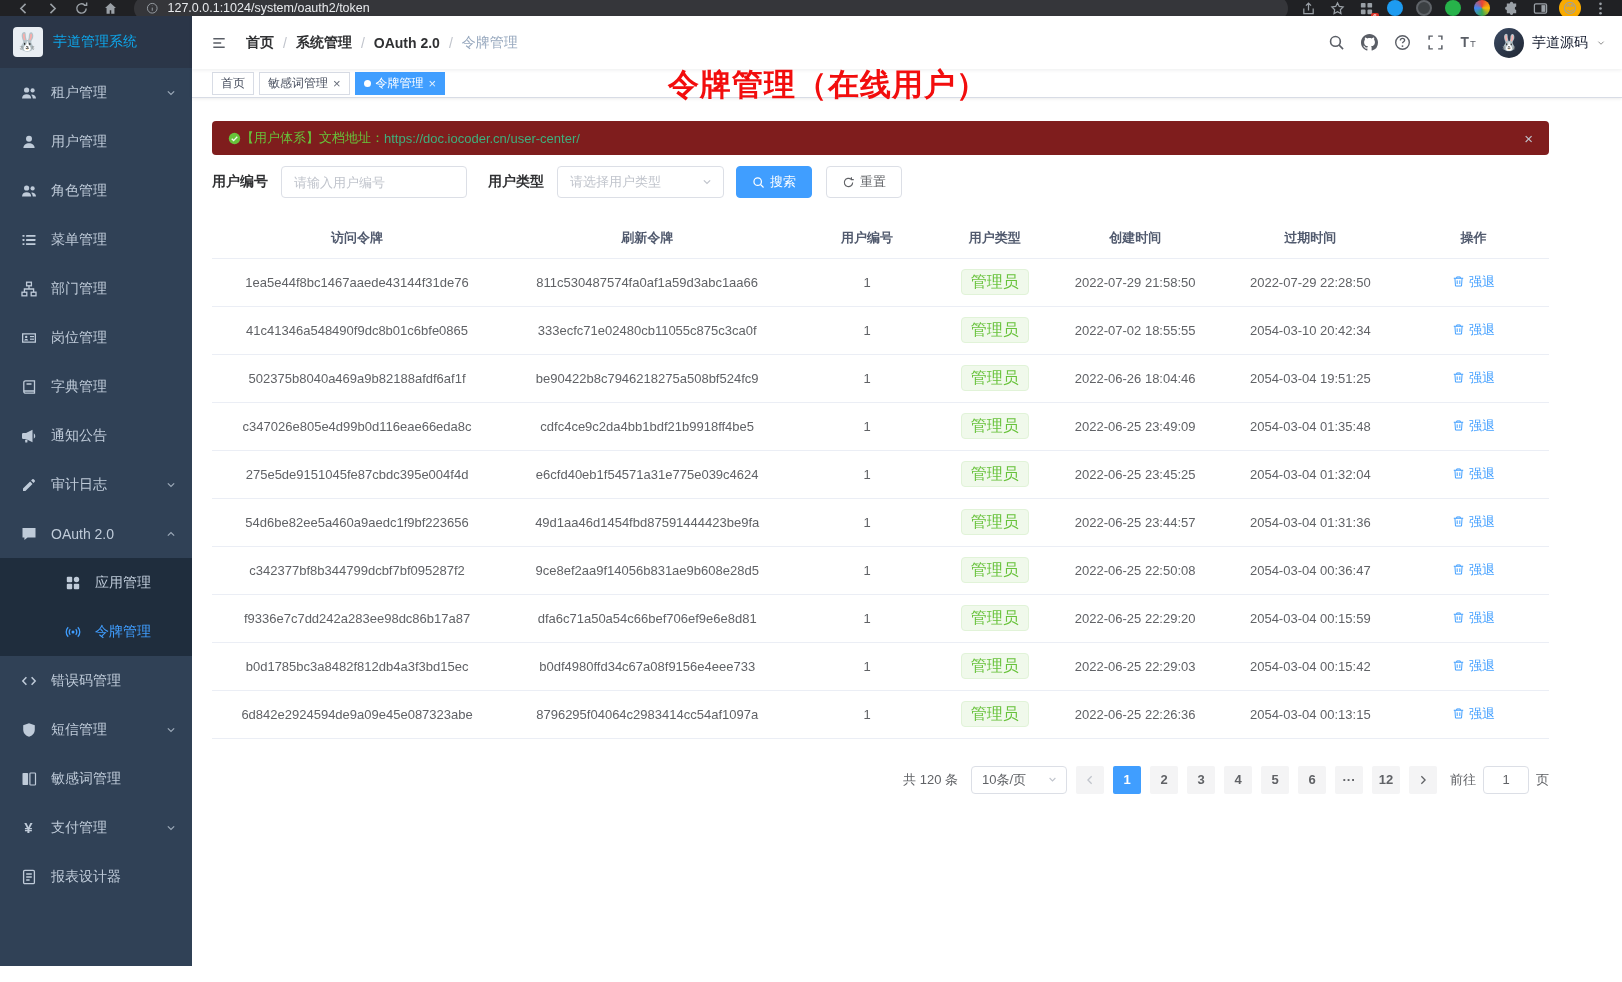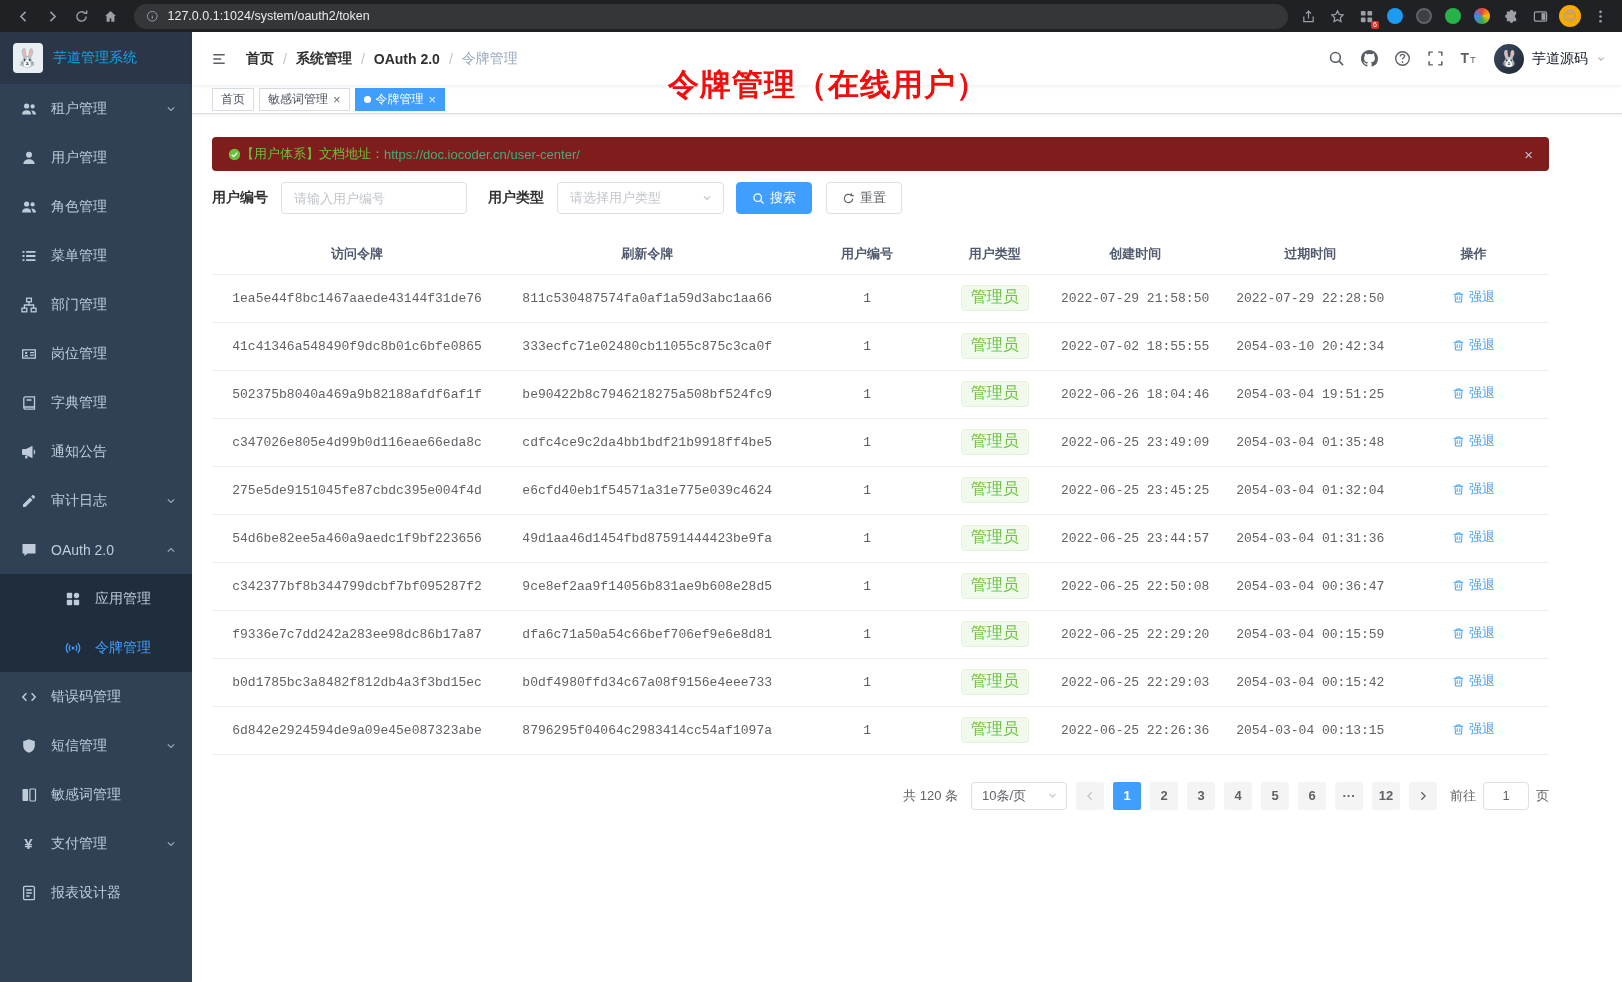--- a/index.html
+++ b/index.html
@@ -4,21 +4,21 @@
 <style>
   * { box-sizing: border-box; margin: 0; padding: 0; }
   html,body { width:1622px; height:982px; overflow:hidden; }
   body {
     font-family: "Liberation Sans", "DejaVu Sans", sans-serif;
     font-size:14px; color:#303133; background:#fff; position:relative;
   }
   svg { display:block; }
 
   
-  .browser-bar { height:32px; background:#202124; display:flex; align-items:center; padding:0 10px; gap:2px; }
+  .browser-bar { height:16px; background:#202124; display:flex; align-items:center; padding:0 10px; gap:2px; }
   .bnav { width:27px; height:27px; border-radius:50%; display:flex; align-items:center; justify-content:center; color:#9aa0a6; font-size:15px; flex-shrink:0; }
   .omnibox { flex:1; height:25px; margin:0 8px; background:#35363a; border-radius:13px; display:flex; align-items:center; gap:9px; padding:0 12px; color:#e8eaed; font-size:12.5px; min-width:0; }
   .omnibox .oicon { color:#9aa0a6; display:flex; }
   .browser-right { display:flex; align-items:center; gap:9px; color:#9aa0a6; padding-right:2px; }
   .bx { width:20px; height:20px; display:flex; align-items:center; justify-content:center; position:relative; font-size:15px; }
   .ext-dot { width:16px; height:16px; border-radius:50%; }
   .ext-badge { position:absolute; right:-3px; bottom:-3px; background:#d93025; color:#fff; font-size:7px; border-radius:2px; padding:0 2px; line-height:8px; }
   .b-avatar { width:22px; height:22px; border-radius:50%; background:#f9ab00; display:flex; align-items:center; justify-content:center; font-size:14px; }
 
   
@@ -73,21 +73,21 @@
   .f-input { width:186px; height:32px; border:1px solid #dcdfe6; border-radius:4px; padding:0 12px; font-size:13px; color:#606266; outline:none; margin-right:21px; font-family:inherit; }
   .f-input::placeholder { color:#c0c4cc; }
   .f-select { width:167px; height:32px; border:1px solid #dcdfe6; border-radius:4px; display:flex; align-items:center; justify-content:space-between; padding:0 10px 0 12px; font-size:13px; color:#c0c4cc; margin-right:12px; cursor:pointer; background:#fff; }
   .f-select .sel-caret { color:#c0c4cc; display:flex; font-size:12px; }
   .btn { height:32px; border-radius:4px; font-size:13px; display:inline-flex; align-items:center; gap:5px; padding:0 15px; cursor:pointer; font-family:inherit; }
   .btn-primary { background:#409eff; border:1px solid #409eff; color:#fff; margin-right:14px; }
   .btn-plain { background:#fff; border:1px solid #dcdfe6; color:#606266; }
   .btn .b-icon { display:flex; font-size:13px; }
 
   
-  table { width:100%; border-collapse:collapse; table-layout:fixed; margin-top:20px;font-family:Liberation Mono, monospace; }
+  table { width:100%; border-collapse:collapse; table-layout:fixed; margin-top:20px; }
   th { height:40px; font-size:13px; font-weight:700; color:#515a6e; text-align:center; border-bottom:1px solid #ebeef5; background:#fff; }
   td { height:48px; font-size:13px; color:#606266; text-align:center; border-bottom:1px solid #ebeef5; white-space:nowrap; overflow:hidden; }
   .badge { display:inline-block; background:#f0f9eb; border:1px solid #e1f3d8; color:#67c23a; font-size:16px; padding:2px 9px; border-radius:4px; line-height:1.3; }
   .action-link { color:#409eff; background:none; border:none; font-size:13px; display:inline-flex; align-items:center; gap:4px; cursor:pointer; font-family:inherit; }
   .action-link .al-icon { display:flex; font-size:13px; }
 
   
   .pagination { display:flex; align-items:center; justify-content:flex-end; gap:9px; margin-top:27px; font-size:13px; color:#606266; }
   .pg-total { margin-right:4px; }
   .page-size { width:96px; height:28px; border:1px solid #dcdfe6; border-radius:4px; background:#fff; display:flex; align-items:center; justify-content:space-between; padding:0 8px 0 10px; cursor:pointer; }

